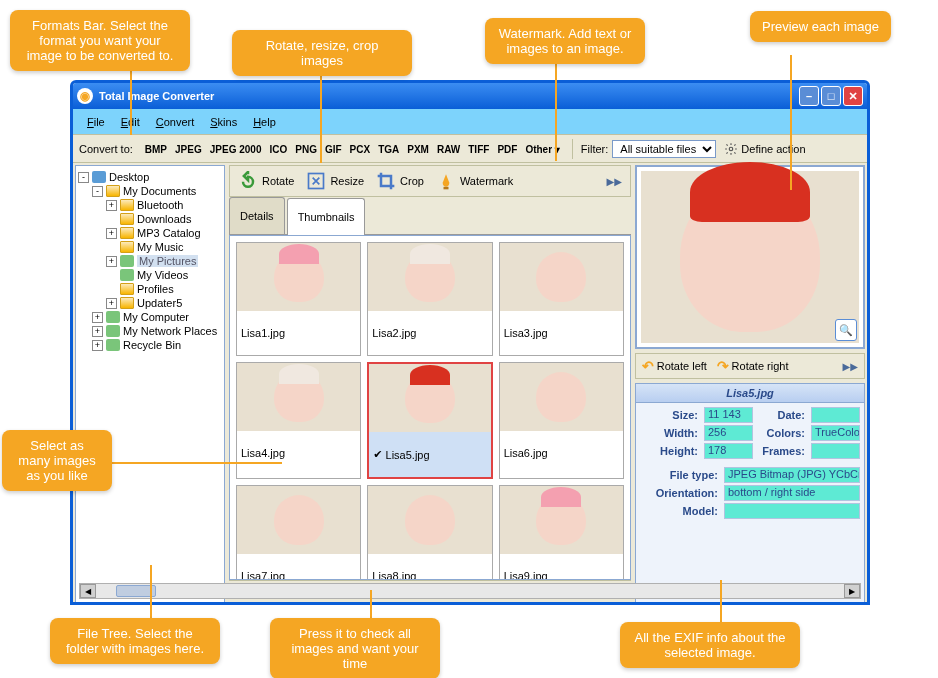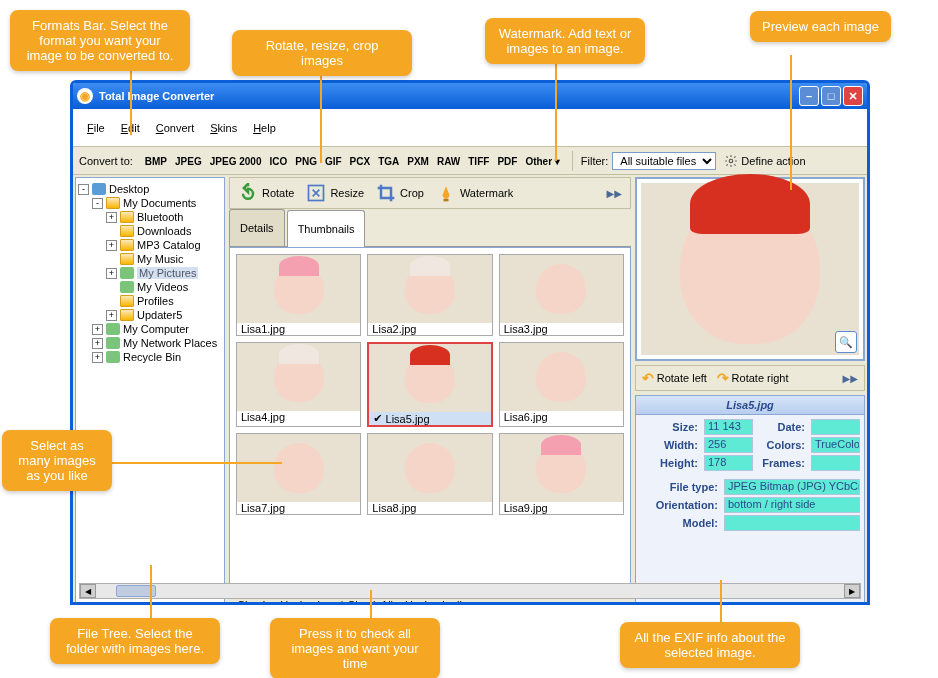--- a/index.html
+++ b/index.html
@@ -9,21 +9,21 @@
 .callout-line { position: absolute; background: #f5a623; z-index: 50; }
 
 .window { position: absolute; left: 70px; top: 80px; width: 800px; height: 525px; background: #ece9d8; border: 3px solid #0a5ed7; border-radius: 6px 6px 0 0; overflow: hidden; }
 .titlebar { background: linear-gradient(to bottom, #3b8df2, #0a5ed7); height: 26px; display: flex; align-items: center; padding: 0 4px; color: #fff; font-weight: bold; font-size: 13px; }
 .titlebar-icon { width: 16px; height: 16px; background: #fff; border-radius: 50%; margin-right: 6px; display: flex; align-items: center; justify-content: center; color: #f5a623; font-size: 12px; }
 .title-text { flex: 1; }
 .win-btns { display: flex; gap: 2px; }
 .win-btn { width: 20px; height: 20px; background: #5a8dd6; border: 1px solid #fff; border-radius: 3px; display: flex; align-items: center; justify-content: center; color: #fff; cursor: pointer; font-weight: bold; }
 .win-btn.close { background: #e04343; }
 
-.menubar { background: #ffffff; height: 38px; display: flex; align-items: center; padding: 0 6px; border-bottom: 1px solid #c0c0a0; }
+.menubar { background: #7dd3fc; height: 26px; display: flex; align-items: center; padding: 0 6px; border-bottom: 1px solid #c0c0a0; }
 .menu-item { padding: 2px 8px; cursor: pointer; }
 .menu-item u { text-decoration: underline; }
 
 .formatbar { background: #ece9d8; height: 28px; display: flex; align-items: center; padding: 0 6px; border-bottom: 1px solid #c0c0a0; gap: 4px; }
 .formatbar-label { margin-right: 4px; }
 .fmt { padding: 2px 4px; font-weight: bold; cursor: pointer; font-size: 10px; }
 .flt-sep { border-left: 1px solid #c0c0a0; height: 20px; margin: 0 4px; }
 .filter-select { border: 1px solid #7a9ac9; background: #fff; padding: 1px 3px; font-size: 11px; }
 .define-btn { display: flex; align-items: center; gap: 3px; padding: 2px 4px; cursor: pointer; }
 .gear-icon { width: 14px; height: 14px; }
@@ -48,21 +48,21 @@
 
 .tabs { display: flex; background: #ece9d8; border-bottom: 1px solid #999; }
 .tab { padding: 12px 10px; border: 1px solid #999; border-bottom: none; background: #e0dcc8; cursor: pointer; margin-right: 2px; border-radius: 3px 3px 0 0; }
 .tab.active { background: #fff; position: relative; top: 1px; }
 
 .thumbs { flex: 1; background: #fff; border: 1px solid #8ba8d2; padding: 6px; overflow: auto; }
 .thumb-grid { display: grid; grid-template-columns: repeat(3, 1fr); gap: 6px; }
 .thumb { border: 1px solid #aaa; background: #fff; cursor: pointer; }
 .thumb.sel { border: 2px solid #e04343; }
 .thumb-img { width: 100%; height: 68px; background: #e8e0d0; display: flex; align-items: center; justify-content: center; overflow: hidden; }
-.thumb-label { padding: 0 4px; font-size: 11px; background: #fff; display: flex; align-items: center; gap: 3px; }
+.thumb-label { padding: 16px 4px; font-size: 11px; background: #fff; display: flex; align-items: center; gap: 3px; }
 .thumb.sel .thumb-label { background: #cfe0f5; }
 .baby { width: 50px; height: 50px; background: #f5d5c8; border-radius: 50% 50% 45% 45%; position: relative; }
 .baby::before { content: ''; position: absolute; top: -8px; left: 5px; right: 5px; height: 20px; border-radius: 50% 50% 0 0; }
 .baby.pink::before { background: #f4a0b0; }
 .baby.red::before { background: #d83020; }
 .baby.white::before { background: #f0e8e0; }
 .baby.none::before { display: none; }
 
 .checkbar { background: #ece9d8; height: 24px; display: flex; align-items: center; padding: 0 8px; gap: 12px; border-top: 1px solid #c0c0a0; }
 .check-btn { cursor: pointer; display: flex; align-items: center; gap: 3px; }

